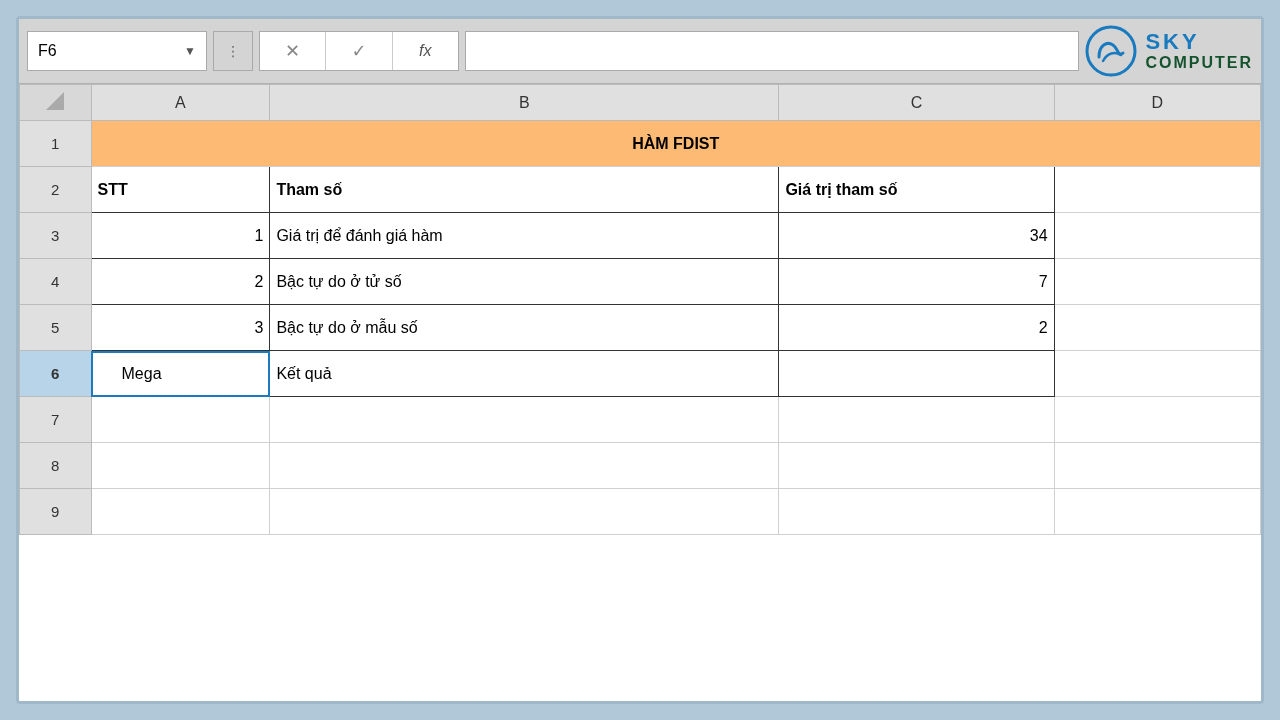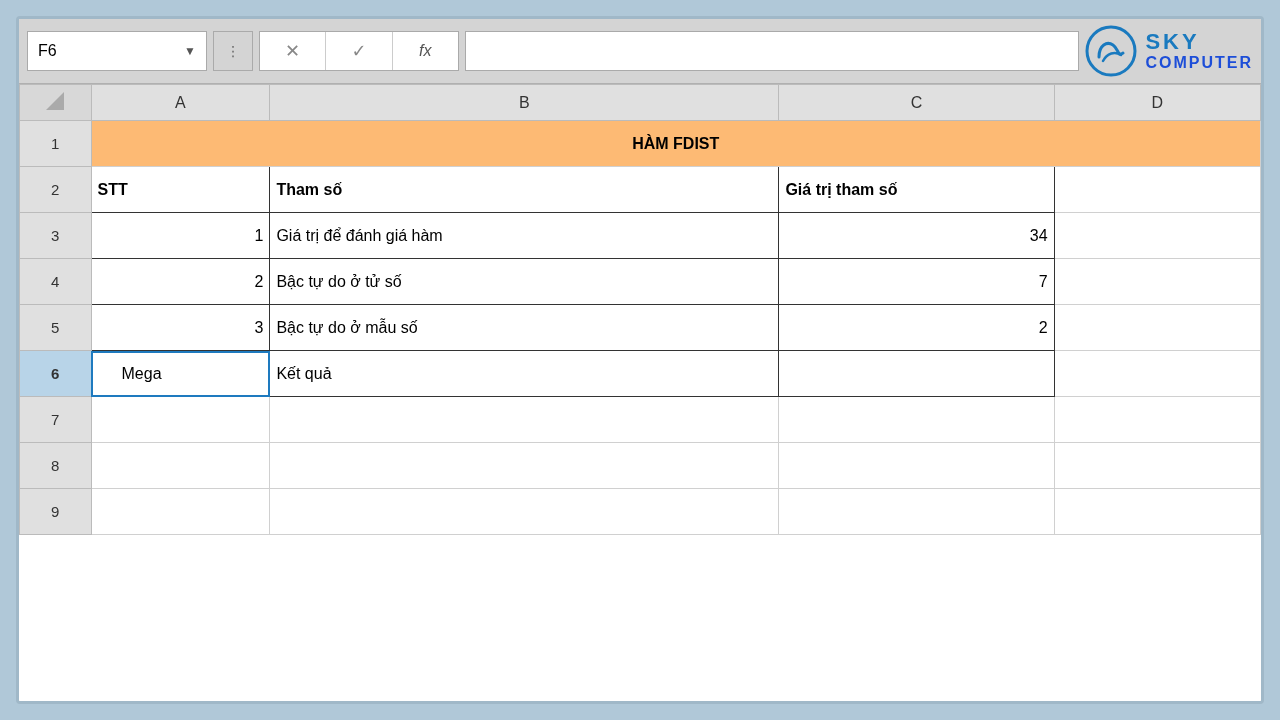--- a/index.html
+++ b/index.html
@@ -126,21 +126,21 @@
     .sky-text-s {
       font-size: 22px;
       font-weight: 900;
       color: #1a7abf;
       letter-spacing: 3px;
     }
 
     .sky-text-c {
       font-size: 16px;
       font-weight: 600;
-      color: #1d4ed8;
+      color: #14532d;
       letter-spacing: 2px;
     }
 
     
     .grid-area {
       flex: 1;
       background: white;
       overflow: hidden;
     }
 

